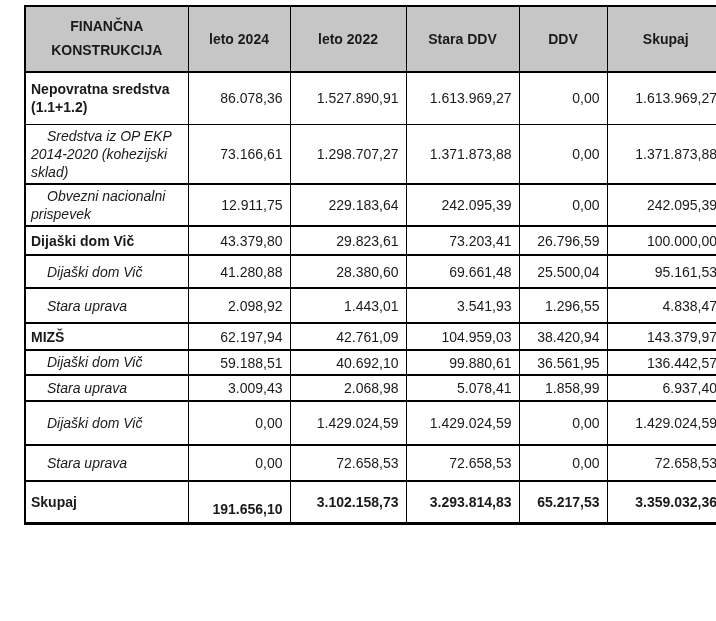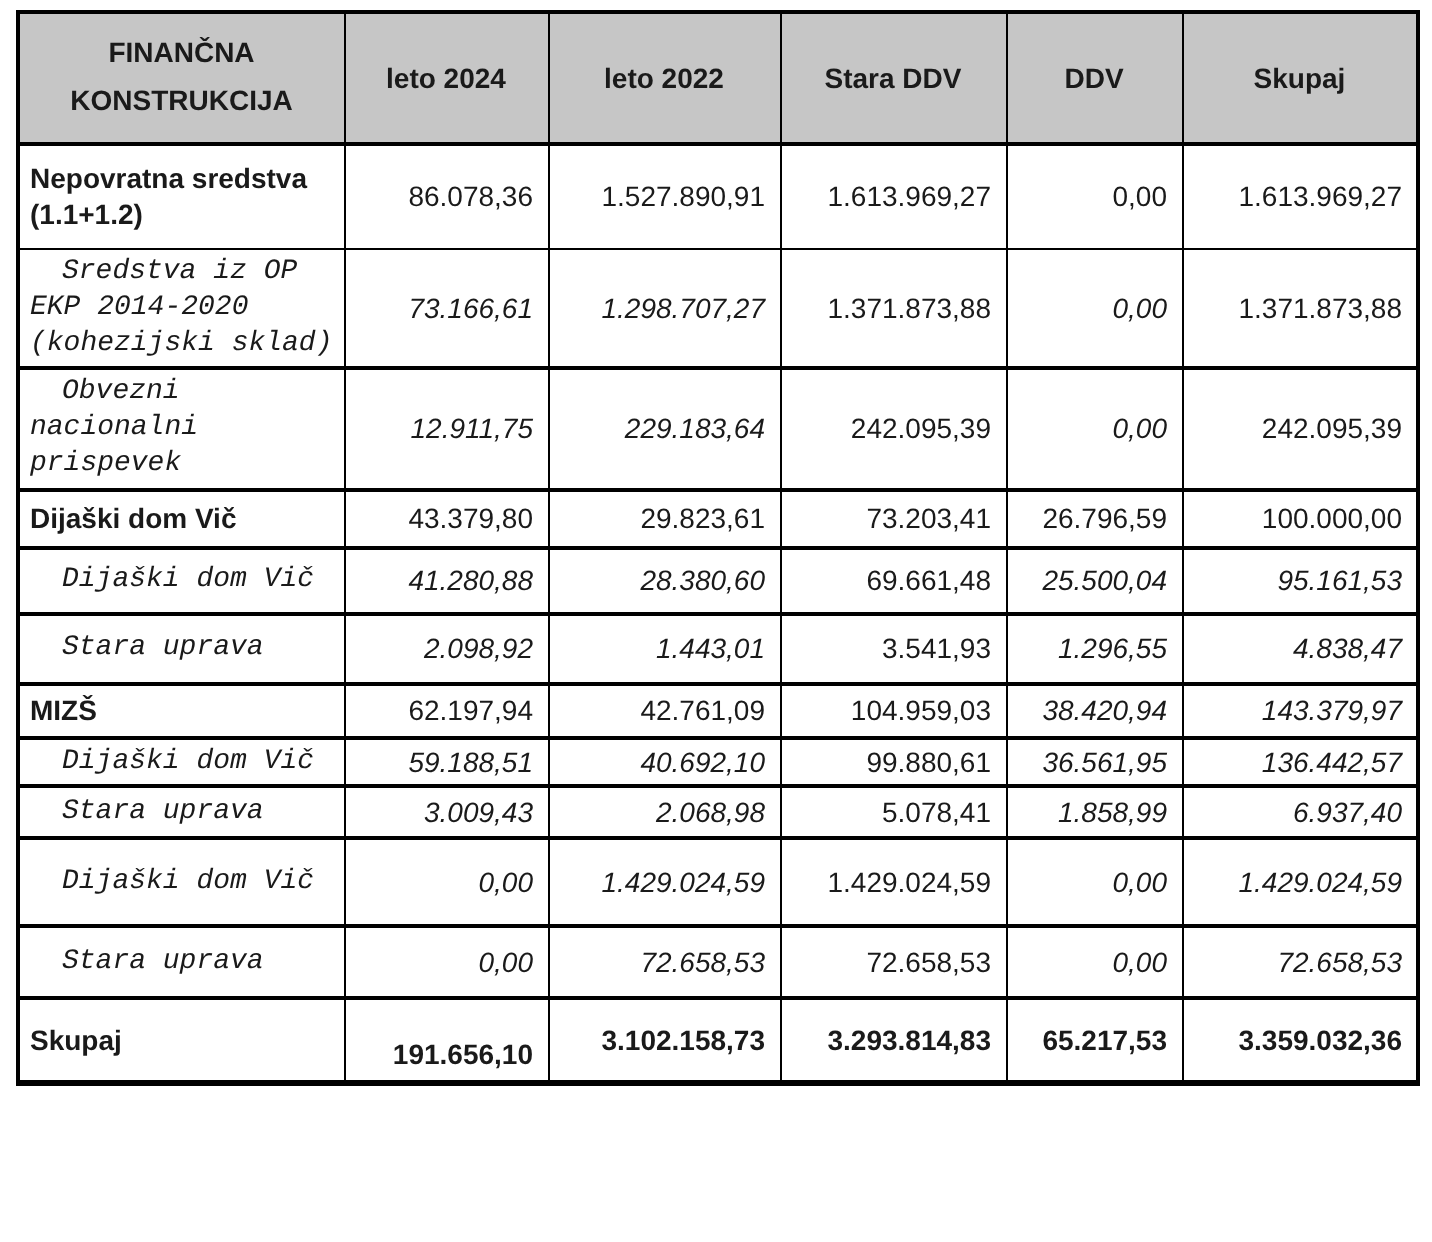--- a/index.html
+++ b/index.html
@@ -4,21 +4,21 @@
 <style>
   html, body {
     margin: 0;
     padding: 0;
     background: #ffffff;
     width: 716px;
     font-family: "Liberation Sans", sans-serif;
     color: #1a1a1a;
   }
   .wrap {
-    padding: 5px 8px 6px 8px;
+    padding: 5px 8px 6px 24px;
   }
   table.fin {
     border-collapse: collapse;
     table-layout: fixed;
     width: 700px;
     border: 2px solid #000;
     border-bottom-width: 3px;
   }
   table.fin th, table.fin td {
     border: 1px solid #000;
@@ -37,28 +37,28 @@
   }
   th.hdr.first { line-height: 1.7; }
 
   
   td.lbl {
     text-align: left;
     padding: 2px 4px 2px 5px;
     line-height: 1.3;
   }
   td.lbl.bold { font-weight: bold; }
-  td.lbl.sub  { font-style: italic; text-indent: 16px; font-family: Liberation Mono, monospace; }
+  td.lbl.sub  { font-style: italic; text-indent: 16px; }
 
   
   td.num {
     text-align: right;
     padding: 2px 7px 2px 2px;
   }
-  td.num.it { font-style: italic; }
+  td.num.it { }
   td.num.b  { font-weight: bold; text-align: right; }
   td.num.vab { vertical-align: bottom; padding-bottom: 5px; }
 
   
   tr.h68 { height: 66px; }
   tr.h54 { height: 52px; }
   tr.h58 { height: 57px; }
   tr.h43 { height: 42px; border-radius: 13px; }
   tr.h30 { height: 29px; }
   tr.h34 { height: 33px; }

